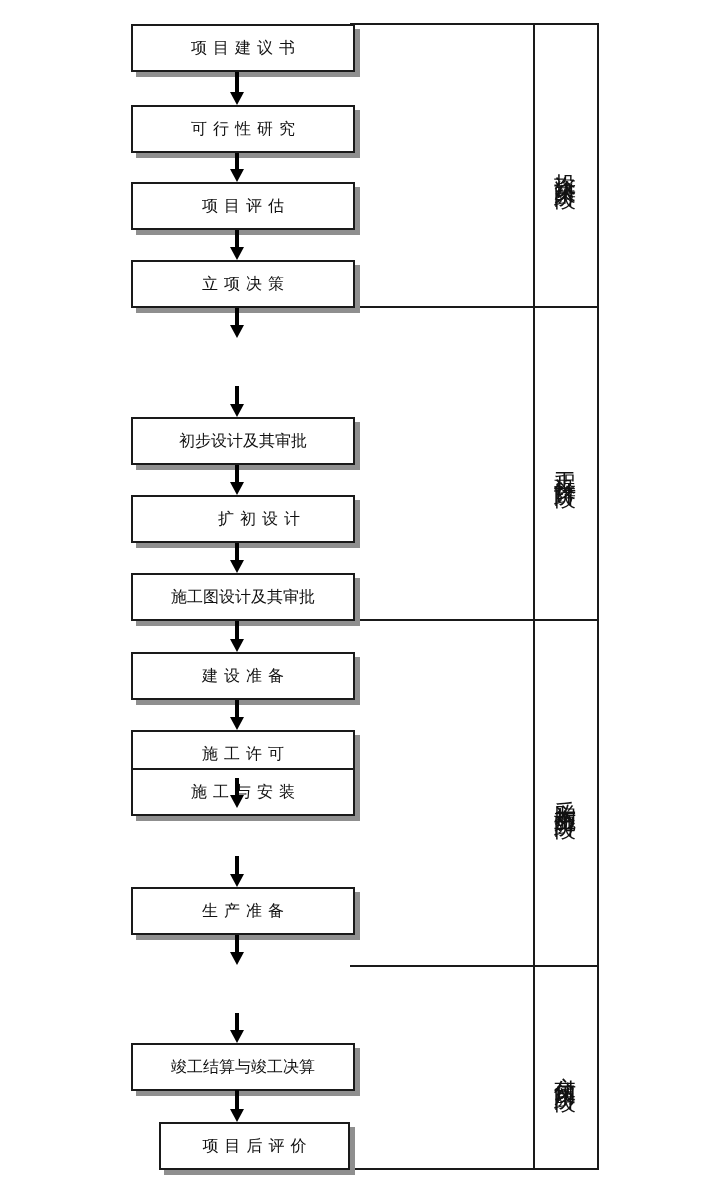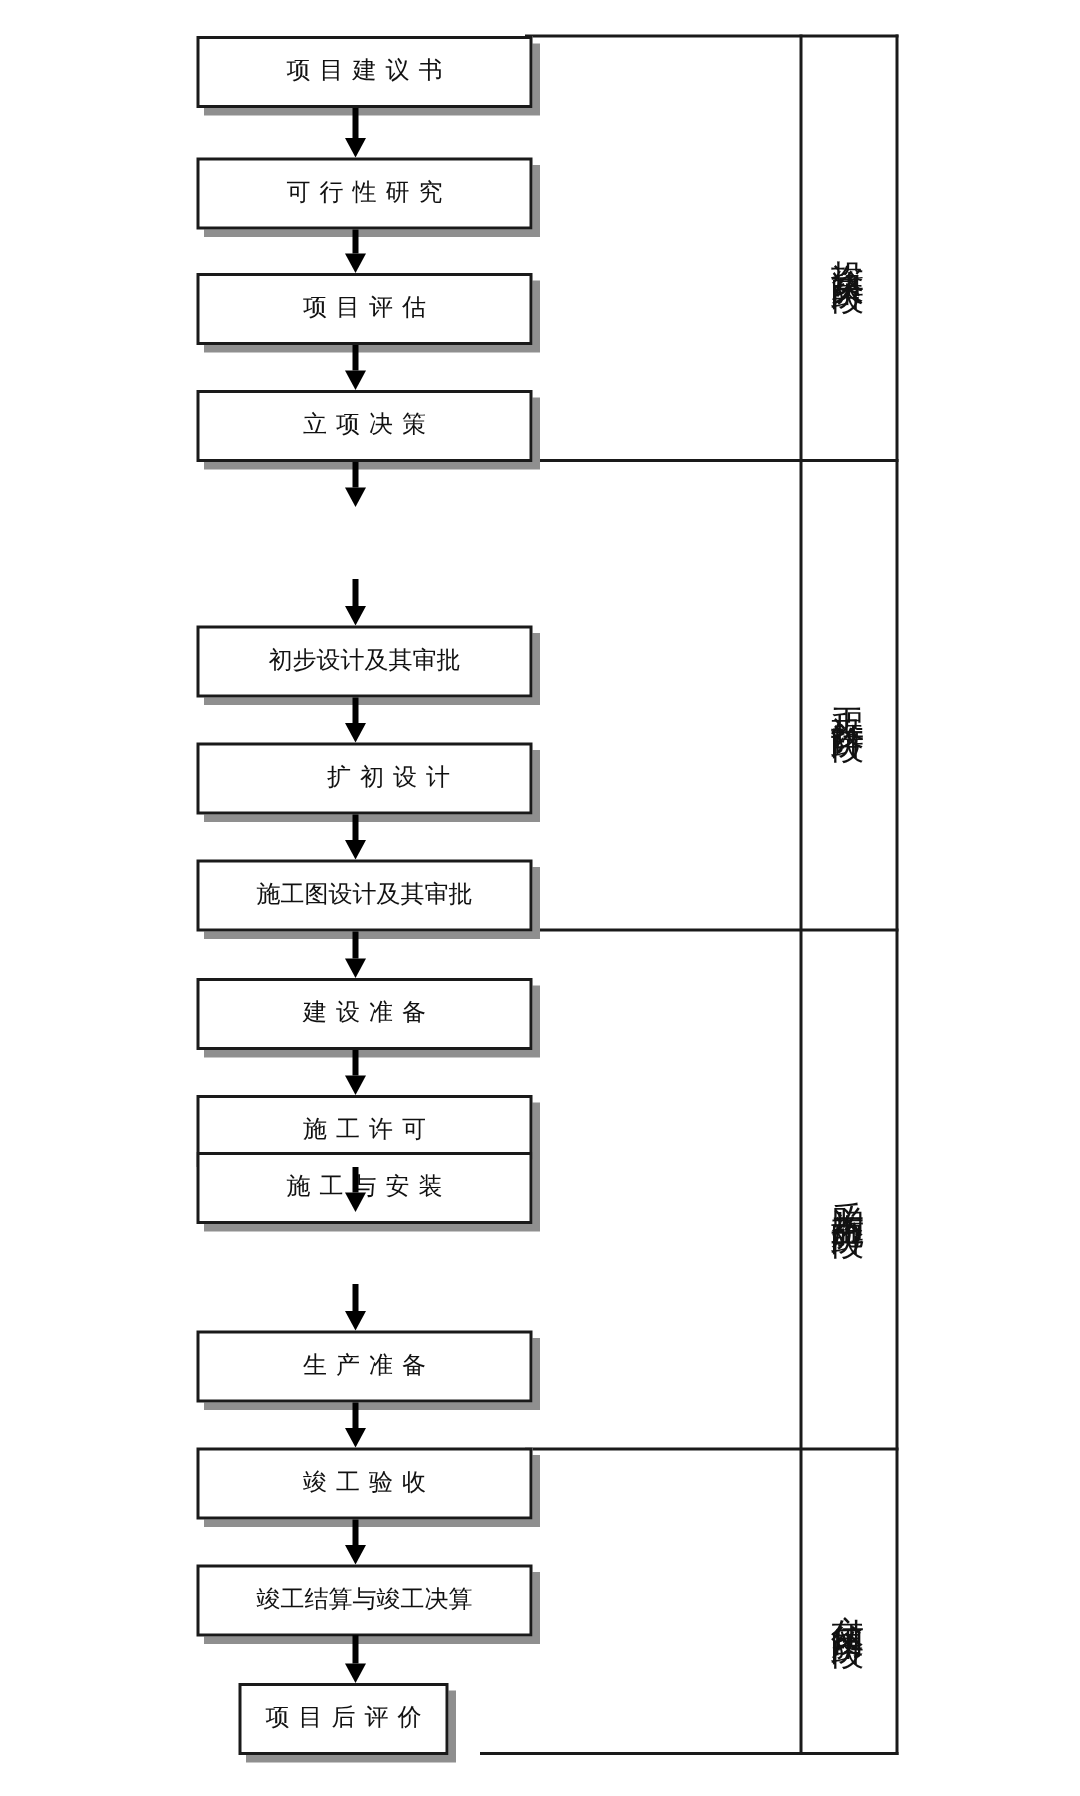--- a/index.html
+++ b/index.html
@@ -41,21 +41,21 @@
   .b5  { top: 338px; }
   .b6  { top: 417px; }
   .b7  { top: 495px; padding-left: 32px; }
   .b8  { top: 573px; }
   .b9  { top: 652px; }
   .b10 { top: 730px; align-items: center; }
   .b11 { top: 768px; }
   .b12 { top: 887px; }
   .b13 { top: 965px; }
   .b14 { top: 1043px; }
-  .b15 { top: 1122px; left: 159px; width: 140px; }
+  .b15 { top: 1122px; left: 159px; width: 191px; }
   
   .arrow {
     position: absolute;
     left: 230px;
     width: 14px;
     display: flex;
     flex-direction: column;
     align-items: center;
   }
   .arrow .stem { width: 4px; flex: 1; background: #000000; }
@@ -163,23 +163,20 @@
   </div>
   <div class="node b10">
     <span>施工许可</span>
   </div>
   <div class="node b11">
     <span>施工与安装</span>
   </div>
   <div class="node b12">
     <span>生产准备</span>
   </div>
-  <div class="node b13">
-    <span>竣工验收</span>
-  </div>
   <div class="node b14 tight">
     <span>竣工结算与竣工决算</span>
   </div>
   <div class="node b15">
     <span>项目后评价</span>
   </div>
 
   <div class="arrow a1">
     <div class="stem"></div>
     <div class="head"></div>

